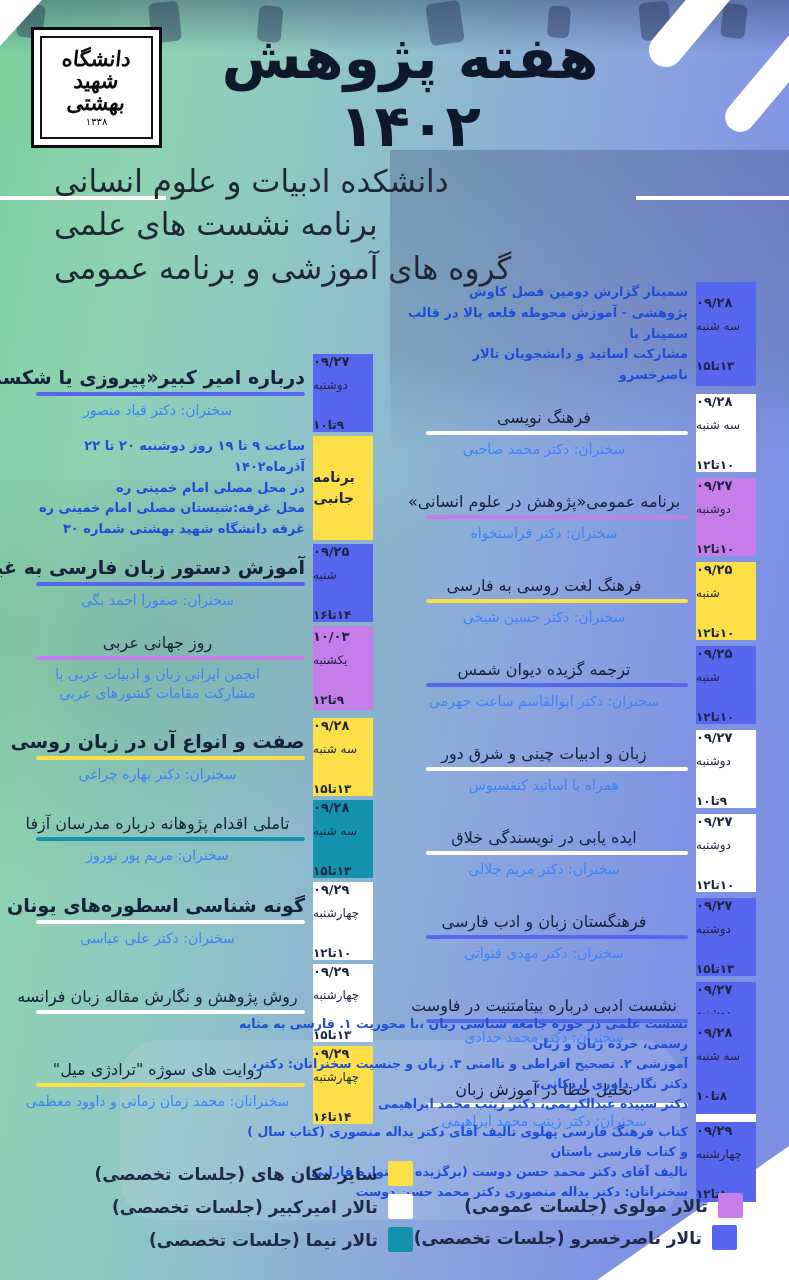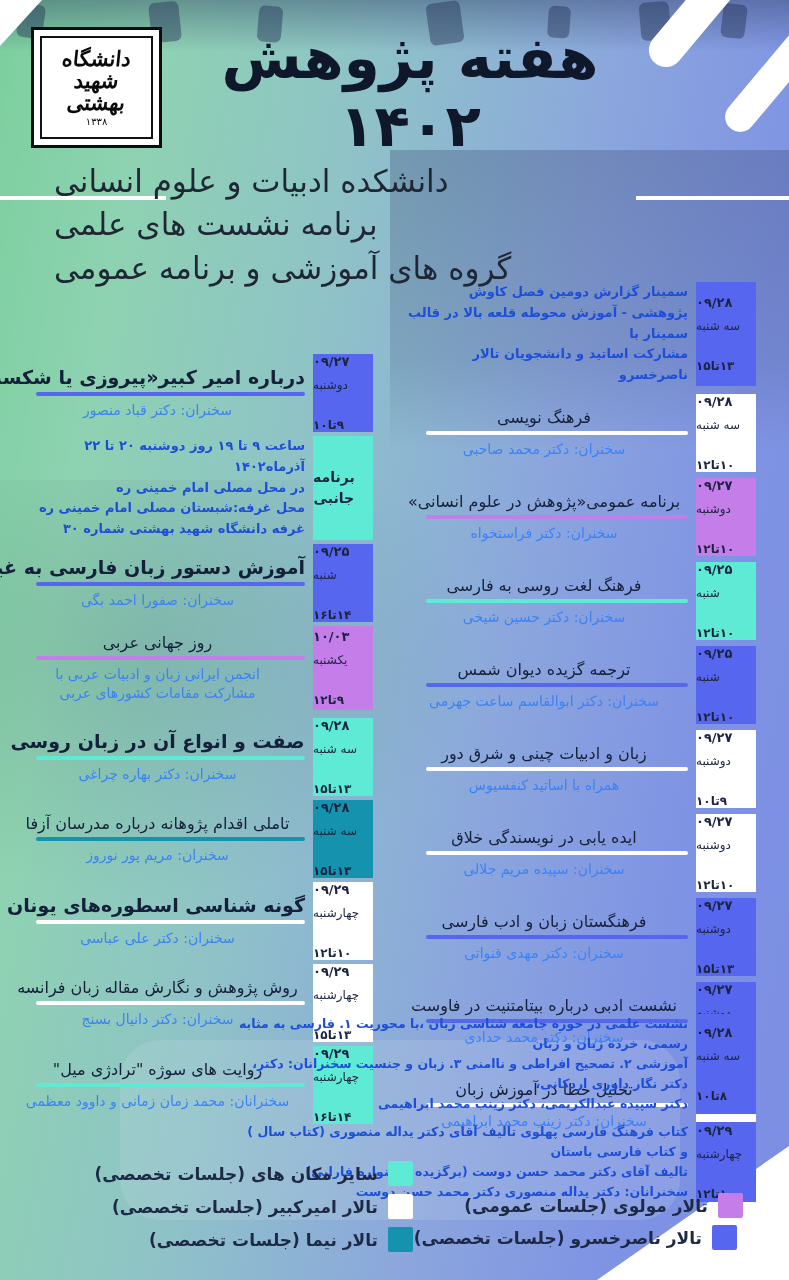--- a/index.html
+++ b/index.html
@@ -60,21 +60,21 @@
   .body{flex:1;display:flex;flex-direction:column;justify-content:center;min-width:0;}
   .title{text-align:center;font-size:16px;color:#15203a;white-space:nowrap;overflow:visible;}
   .title.strong{font-weight:bold;font-size:19px;}
   .rule{height:4px;border-radius:2px;margin:4px 0 5px 26px;}
   .speaker{text-align:center;font-size:14px;color:#3b82f6;white-space:pre-line;line-height:1.35;}
   .para{font-size:13px;font-weight:bold;color:#1d4ed8;text-align:right;white-space:pre-line;line-height:1.6;}
   .bottom-rows .event{min-height:70px;margin-bottom:8px;}
   .bottom-rows .para{font-size:12.5px;}
   
   [data-color="blue"]{background:#5766ef;}
-  [data-color="cyan"]{background:#5eead4;}
+  [data-color="cyan"]{background:#fde047;}
   [data-color="teal"]{background:#1492ae;}
   [data-color="purple"]{background:#c57ee9;}
   [data-color="white"]{background:#ffffff;}
   
   .legend-item{position:absolute;display:flex;direction:rtl;align-items:center;column-gap:10px;}
   .legend-swatch{width:25px;height:25px;border-radius:2px;flex:0 0 25px;}
   .legend-label{font-size:17px;font-weight:bold;color:#1d2945;white-space:nowrap;}
 </style>
 </head>
 <body>
@@ -195,21 +195,21 @@
 
   <div class="event">
     <div class="badge" data-color="white">
       <span class="b-date">۰۹/۲۷</span>
       <span class="b-day">دوشنبه</span>
       <span class="b-time">۱۰تا۱۲</span>
     </div>
     <div class="body">
       <div class="title">ایده یابی در نویسندگی خلاق</div>
       <div class="rule" data-color="white"></div>
-      <div class="speaker">سخنران: سپیده مریم جلالی</div>
+      <div class="speaker">سخنران: دکتر مریم جلالی</div>
     </div>
   </div>
 
   <div class="event">
     <div class="badge" data-color="blue">
       <span class="b-date">۰۹/۲۷</span>
       <span class="b-day">دوشنبه</span>
       <span class="b-time">۱۳تا۱۵</span>
     </div>
     <div class="body">
@@ -342,21 +342,20 @@
 
   <div class="event">
     <div class="badge" data-color="white">
       <span class="b-date">۰۹/۲۹</span>
       <span class="b-day">چهارشنبه</span>
       <span class="b-time">۱۳تا۱۵</span>
     </div>
     <div class="body">
       <div class="title">روش پژوهش و نگارش مقاله زبان فرانسه</div>
       <div class="rule" data-color="white"></div>
-      <div class="speaker">سخنران: دکتر دانیال بسنج</div>
     </div>
   </div>
 
   <div class="event">
     <div class="badge" data-color="cyan">
       <span class="b-date">۰۹/۲۹</span>
       <span class="b-day">چهارشنبه</span>
       <span class="b-time">۱۴تا۱۶</span>
     </div>
     <div class="body">

